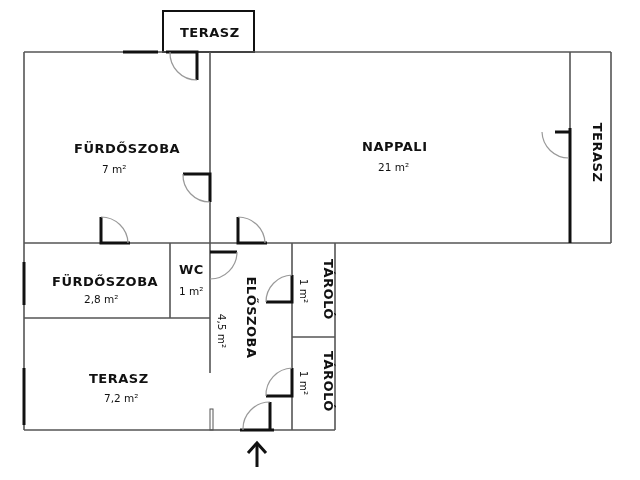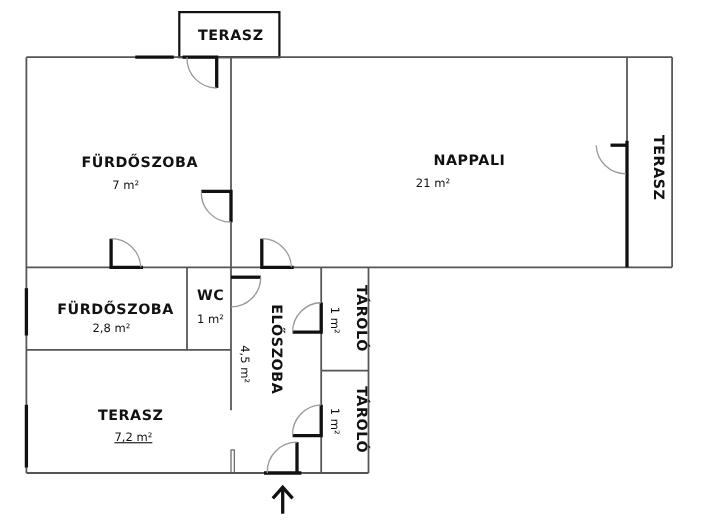--- a/index.html
+++ b/index.html
@@ -76,34 +76,34 @@
     <line x1="257" y1="444" x2="257" y2="467" stroke-width="3"></line>
     <polyline points="248,453 257,443 266,453" fill="none" stroke-width="3"></polyline>
   </g>
 </svg>
 
 <div class="lbl" style="left:180px;top:25px;">TERASZ</div>
 
 <div class="lbl" style="left:74px;top:141px;">FÜRDŐSZOBA</div>
 <div class="area" style="left:102px;top:163px;">7 m²</div>
 
-<div class="lbl" style="left:362px;top:139px;margin-left:32px;">NAPPALI</div>
+<div class="lbl" style="left:362px;top:139px;">NAPPALI</div>
 <div class="area" style="left:378px;top:161px;">21 m²</div>
 
 <div class="lbl vert" style="left:568px;top:145px;transform:rotate(90deg);">TERASZ</div>
 
 <div class="lbl" style="left:52px;top:274px;text-align:center;">FÜRDŐSZOBA</div>
 <div class="area" style="left:84px;top:293px;">2,8 m²</div>
 
 <div class="lbl" style="left:179px;top:262px;">WC</div>
 <div class="area" style="left:179px;top:285px;">1 m²</div>
 
 <div class="lbl vert" style="left:210px;top:310px;transform:rotate(90deg);">ELŐSZOBA</div>
 <div class="area vert" style="left:205px;top:325px;transform:rotate(90deg);">4,5 m²</div>
 
 <div class="lbl vert" style="left:298px;top:282px;transform:rotate(90deg);">TÁROLÓ</div>
 <div class="area vert" style="left:292px;top:285px;transform:rotate(90deg);">1 m²</div>
 
 <div class="lbl vert" style="left:298px;top:374px;transform:rotate(90deg);">TÁROLÓ</div>
 <div class="area vert" style="left:292px;top:377px;transform:rotate(90deg);">1 m²</div>
 
 <div class="lbl" style="left:89px;top:371px;">TERASZ</div>
-<div class="area" style="left:104px;top:392px;text-decoration:underline;">7,2 m²</div>
+<div class="area" style="left:104px;top:392px;">7,2 m²</div>
 
 </body></html>

